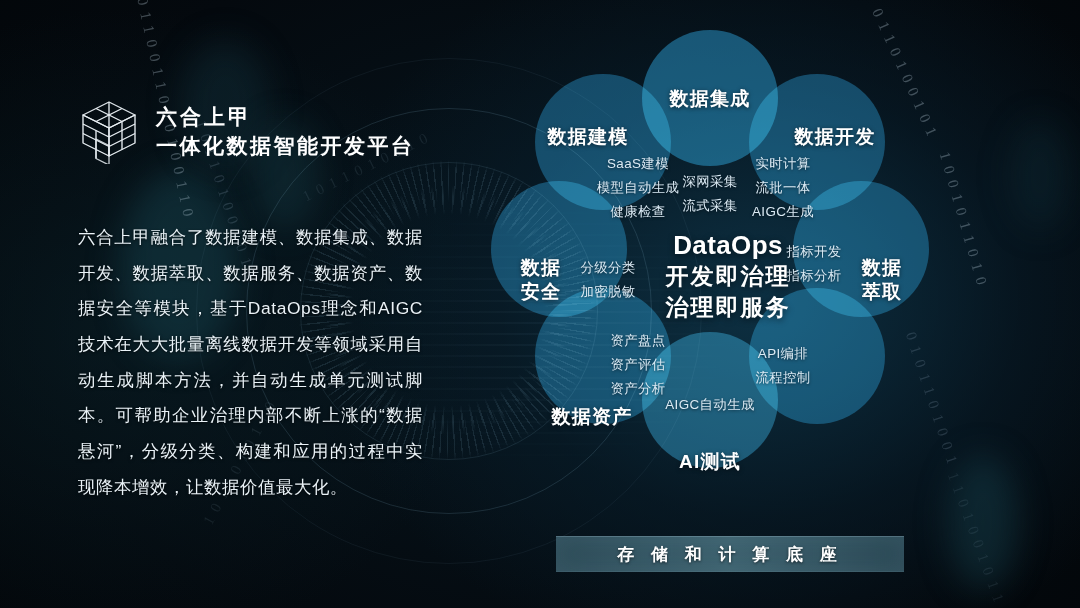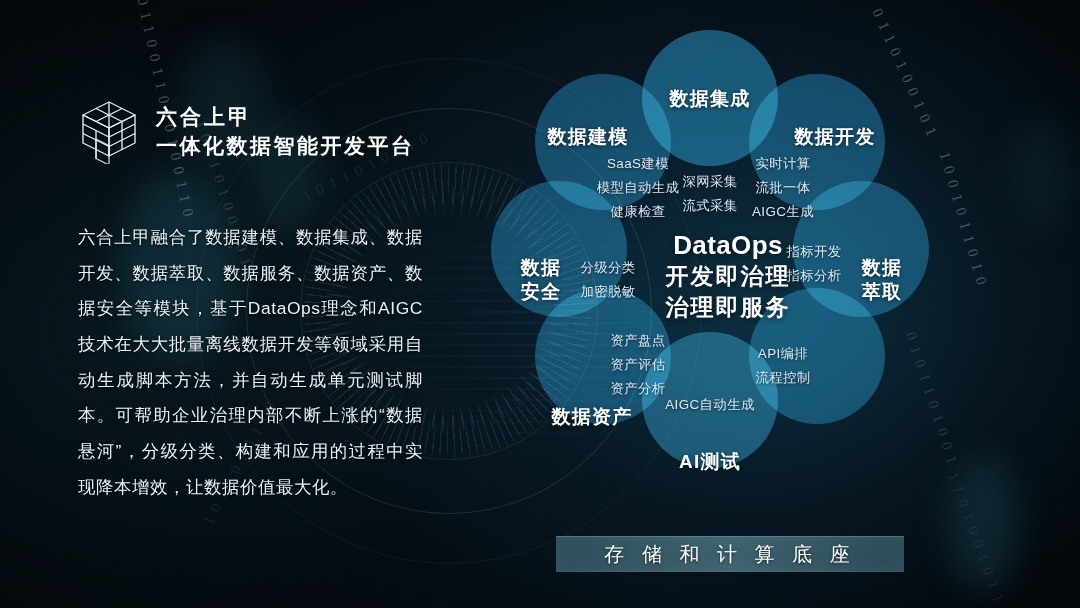--- a/index.html
+++ b/index.html
@@ -129,21 +129,21 @@
   
   .footer-bar{
     position:absolute;left:556px;top:536px;width:348px;height:34px;
     display:flex;align-items:center;justify-content:center;
     background:linear-gradient(90deg, rgba(58,96,110,.72) 0%, rgba(74,116,130,.80) 50%, rgba(55,92,106,.72) 100%);
     border-top:1px solid rgba(175,205,220,.30);
     border-bottom:1px solid rgba(120,155,170,.22);
     box-shadow:inset 0 0 26px rgba(180,215,235,.10);
   }
   .footer-label{
-    color:#ffffff;font-size:20px;font-weight:normal;letter-spacing:6px;
+    color:#ffffff;font-size:17px;font-weight:bold;letter-spacing:6px;
     text-shadow:0 1px 3px rgba(0,0,0,.6);
   }
 </style>
 </head>
 <body>
 
 <div id="stage">
 
   <div class="bg-layer">
 

